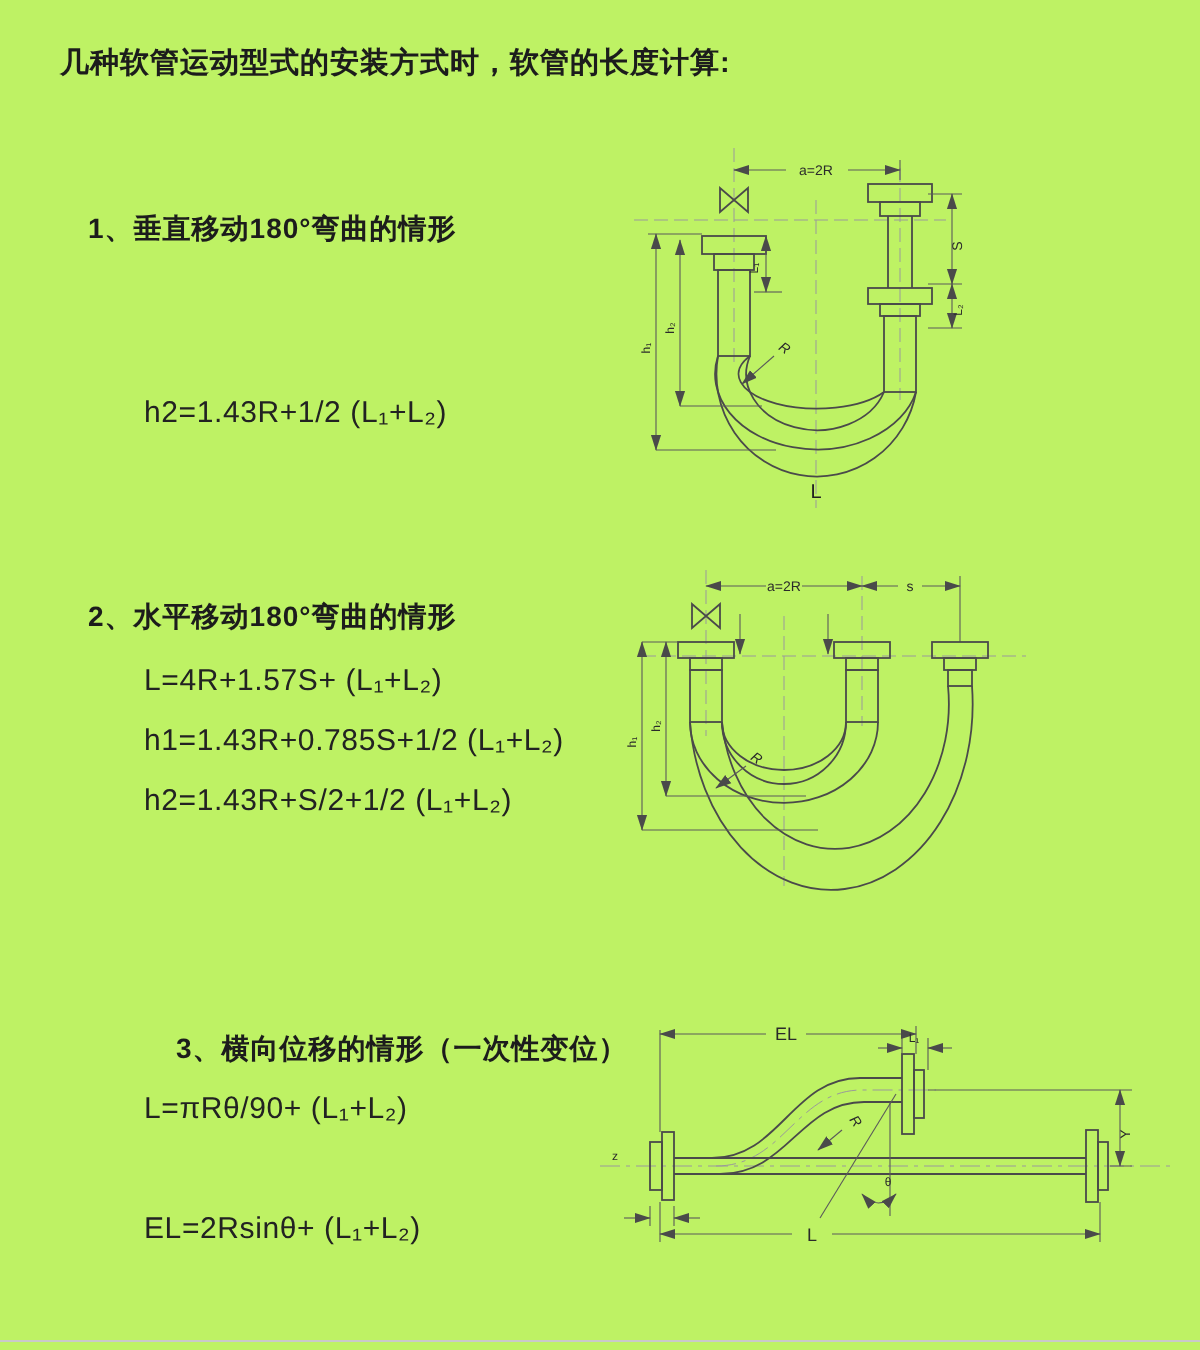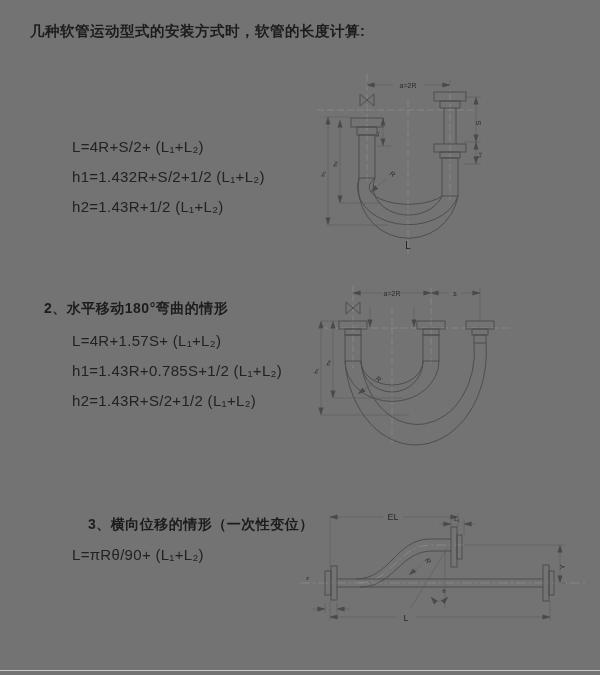--- a/index.html
+++ b/index.html
@@ -1,17 +1,17 @@
 <!DOCTYPE html>
 <html><head>
 <meta charset="utf-8">
 <style>
   html,body { margin:0; padding:0; background:#ffffff; }
   .page {
-    position:relative; width:600px; height:675px; background:#737373;
+    position:relative; width:600px; height:675px; background:#bef264;
     font-family:"Liberation Sans", sans-serif; color:#1c1c1c; overflow:hidden;
   }
   .title {
     position:absolute; left:30px; top:22px; margin:0;
     font-size:14.5px; font-weight:bold; letter-spacing:0.5px;
   }
   .sec-heading {
     position:absolute; margin:0; font-size:14px; font-weight:bold; letter-spacing:0.5px;
   }
   .formula {
@@ -32,31 +32,31 @@
   .it  { font-style:italic; }
   .bottom-rule { position:absolute; left:0; right:0; bottom:4px; height:1px; background:#c9c9c9; }
 </style>
 </head>
 <body>
 
 <div class="page">
 
   <h1 class="title">几种软管运动型式的安装方式时，软管的长度计算:</h1>
 
-  <p class="formula" style="left:72px; top:138px;">L=4R+S/2+ (L₁+L₂)</p>
-  <p class="formula" style="left:72px; top:168px;">h1=1.432R+S/2+1/2 (L₁+L₂)</p>
+  <h2 class="sec-heading" style="left:44px; top:106px;">1、垂直移动180°弯曲的情形</h2>
   <p class="formula" style="left:72px; top:198px;">h2=1.43R+1/2 (L₁+L₂)</p>
 
   <h2 class="sec-heading" style="left:44px; top:300px;">2、水平移动180°弯曲的情形</h2>
   <p class="formula" style="left:72px; top:332px;">L=4R+1.57S+ (L₁+L₂)</p>
   <p class="formula" style="left:72px; top:362px;">h1=1.43R+0.785S+1/2 (L₁+L₂)</p>
   <p class="formula" style="left:72px; top:392px;">h2=1.43R+S/2+1/2 (L₁+L₂)</p>
 
   <h2 class="sec-heading" style="left:44px; top:516px;margin-left:44px;">3、横向位移的情形（一次性变位）</h2>
   <p class="formula" style="left:72px; top:546px;text-align:right;">L=πRθ/90+ (L₁+L₂)</p>
+  <p class="formula" style="left:72px; top:606px;">EL=2Rsinθ+ (L₁+L₂)</p>
 
   <svg class="diag" style="left:313px; top:72px;" width="272" height="190" viewBox="0 0 272 190">
     <defs>
       <marker id="a1" viewBox="0 0 10 10" refX="9.5" refY="5" markerWidth="8" markerHeight="8" markerUnits="userSpaceOnUse" orient="auto-start-reverse">
         <path d="M0,1.8 L10,5 L0,8.2 Z" fill="#4a4a4a"></path>
       </marker>
       <pattern id="h1p" width="4.5" height="4.5" patternUnits="userSpaceOnUse">
         <path d="M0,0 L4.5,4.5 M4.5,0 L0,4.5" stroke="#7a7a7a" stroke-width="0.6" fill="none"></path>
       </pattern>
     </defs>

